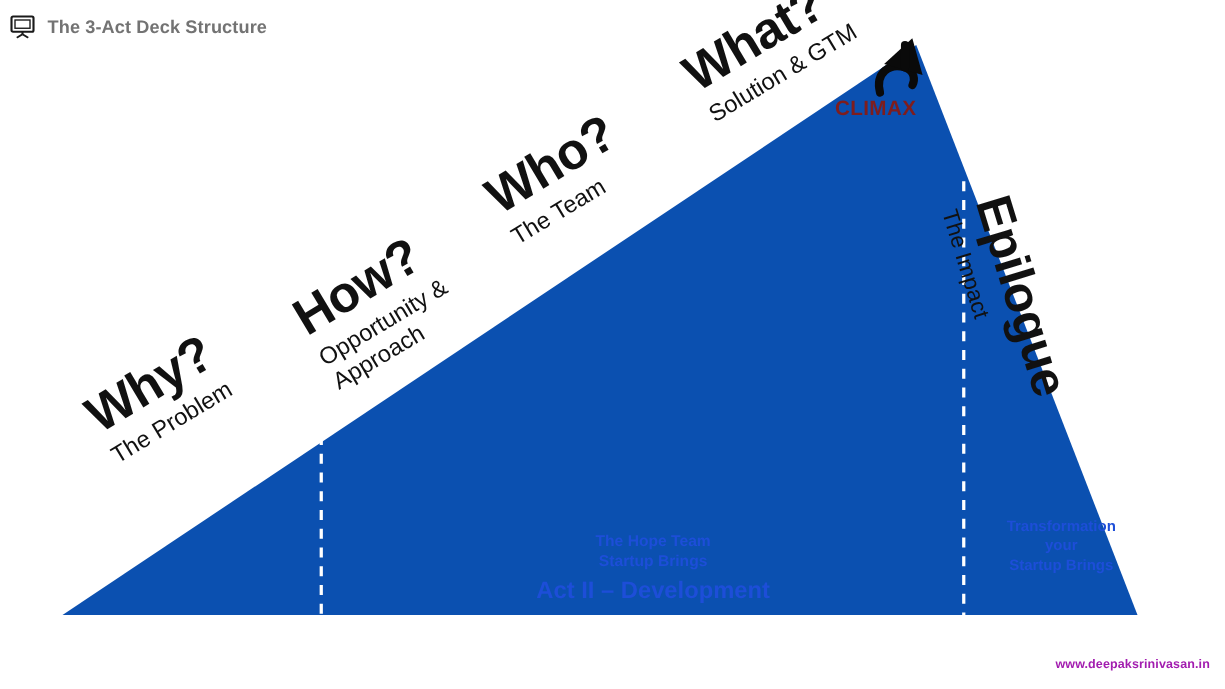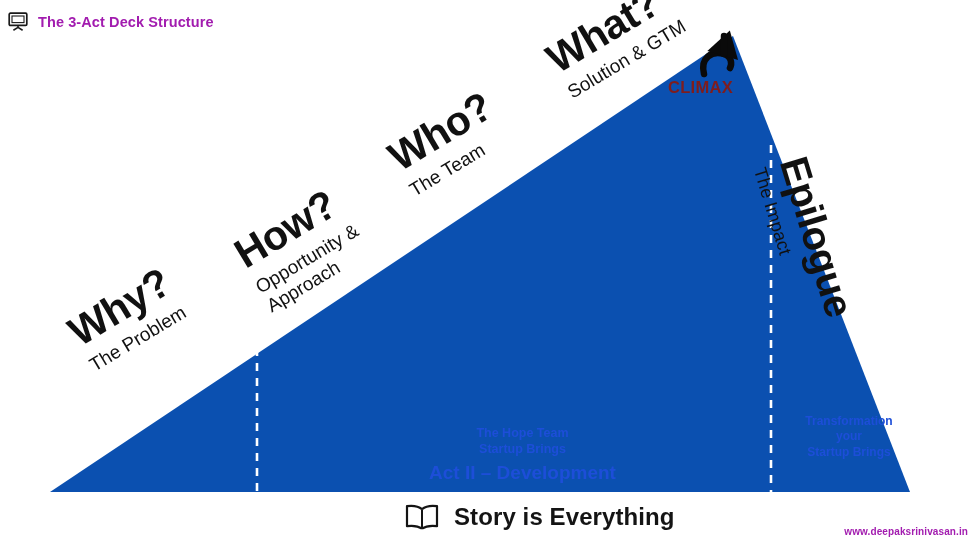--- a/index.html
+++ b/index.html
@@ -12,21 +12,21 @@
   }
   #stage{position:absolute;left:0;top:0;width:980px;height:551px;}
 
   
   #header{
     position:absolute;left:8px;top:12px;
     display:flex;align-items:center;gap:10px;
   }
   #header .hdr-icon{width:20px;height:19px;display:block;}
   #header .hdr-text{
-    font-size:14.5px;font-weight:bold;color:#a21caf;
+    font-size:14.5px;font-weight:bold;color:#737373;
     letter-spacing:.1px;white-space:nowrap;text-align:right;
   }
 
   
   #tri-svg{position:absolute;left:0;top:0;width:980px;height:551px;}
 
   
   .rot-label{
     position:absolute;
     transform-origin:left top;
@@ -159,24 +159,16 @@
     <span class="lead">Startup Brings</span>
     <span class="title">Act II – Development</span>
   </div>
 
   <div class="act" id="act3">
     <span class="lead">Transformation</span>
     <span class="lead">your</span>
     <span class="lead">Startup Brings</span>
   </div>
 
-  <div id="footer">
-    <svg class="book-icon" viewBox="0 0 36 28">
-      <path d="M18,6.2 C14.4,3.2 9.2,2.4 3,3.2 L3,23.2 C9.2,22.4 14.4,23.2 18,25.6" fill="none" stroke="#141414" stroke-width="2.2" stroke-linejoin="round"></path>
-      <path d="M18,6.2 C21.6,3.2 26.8,2.4 33,3.2 L33,23.2 C26.8,22.4 21.6,23.2 18,25.6" fill="none" stroke="#141414" stroke-width="2.2" stroke-linejoin="round"></path>
-      <line x1="18" y1="6.2" x2="18" y2="25.6" stroke="#141414" stroke-width="2"></line>
-    </svg>
-    <span class="foot-text">Story is Everything</span>
-  </div>
 
   <div id="site-url">www.deepaksrinivasan.in</div>
 
 </div>
 
 </body></html>

